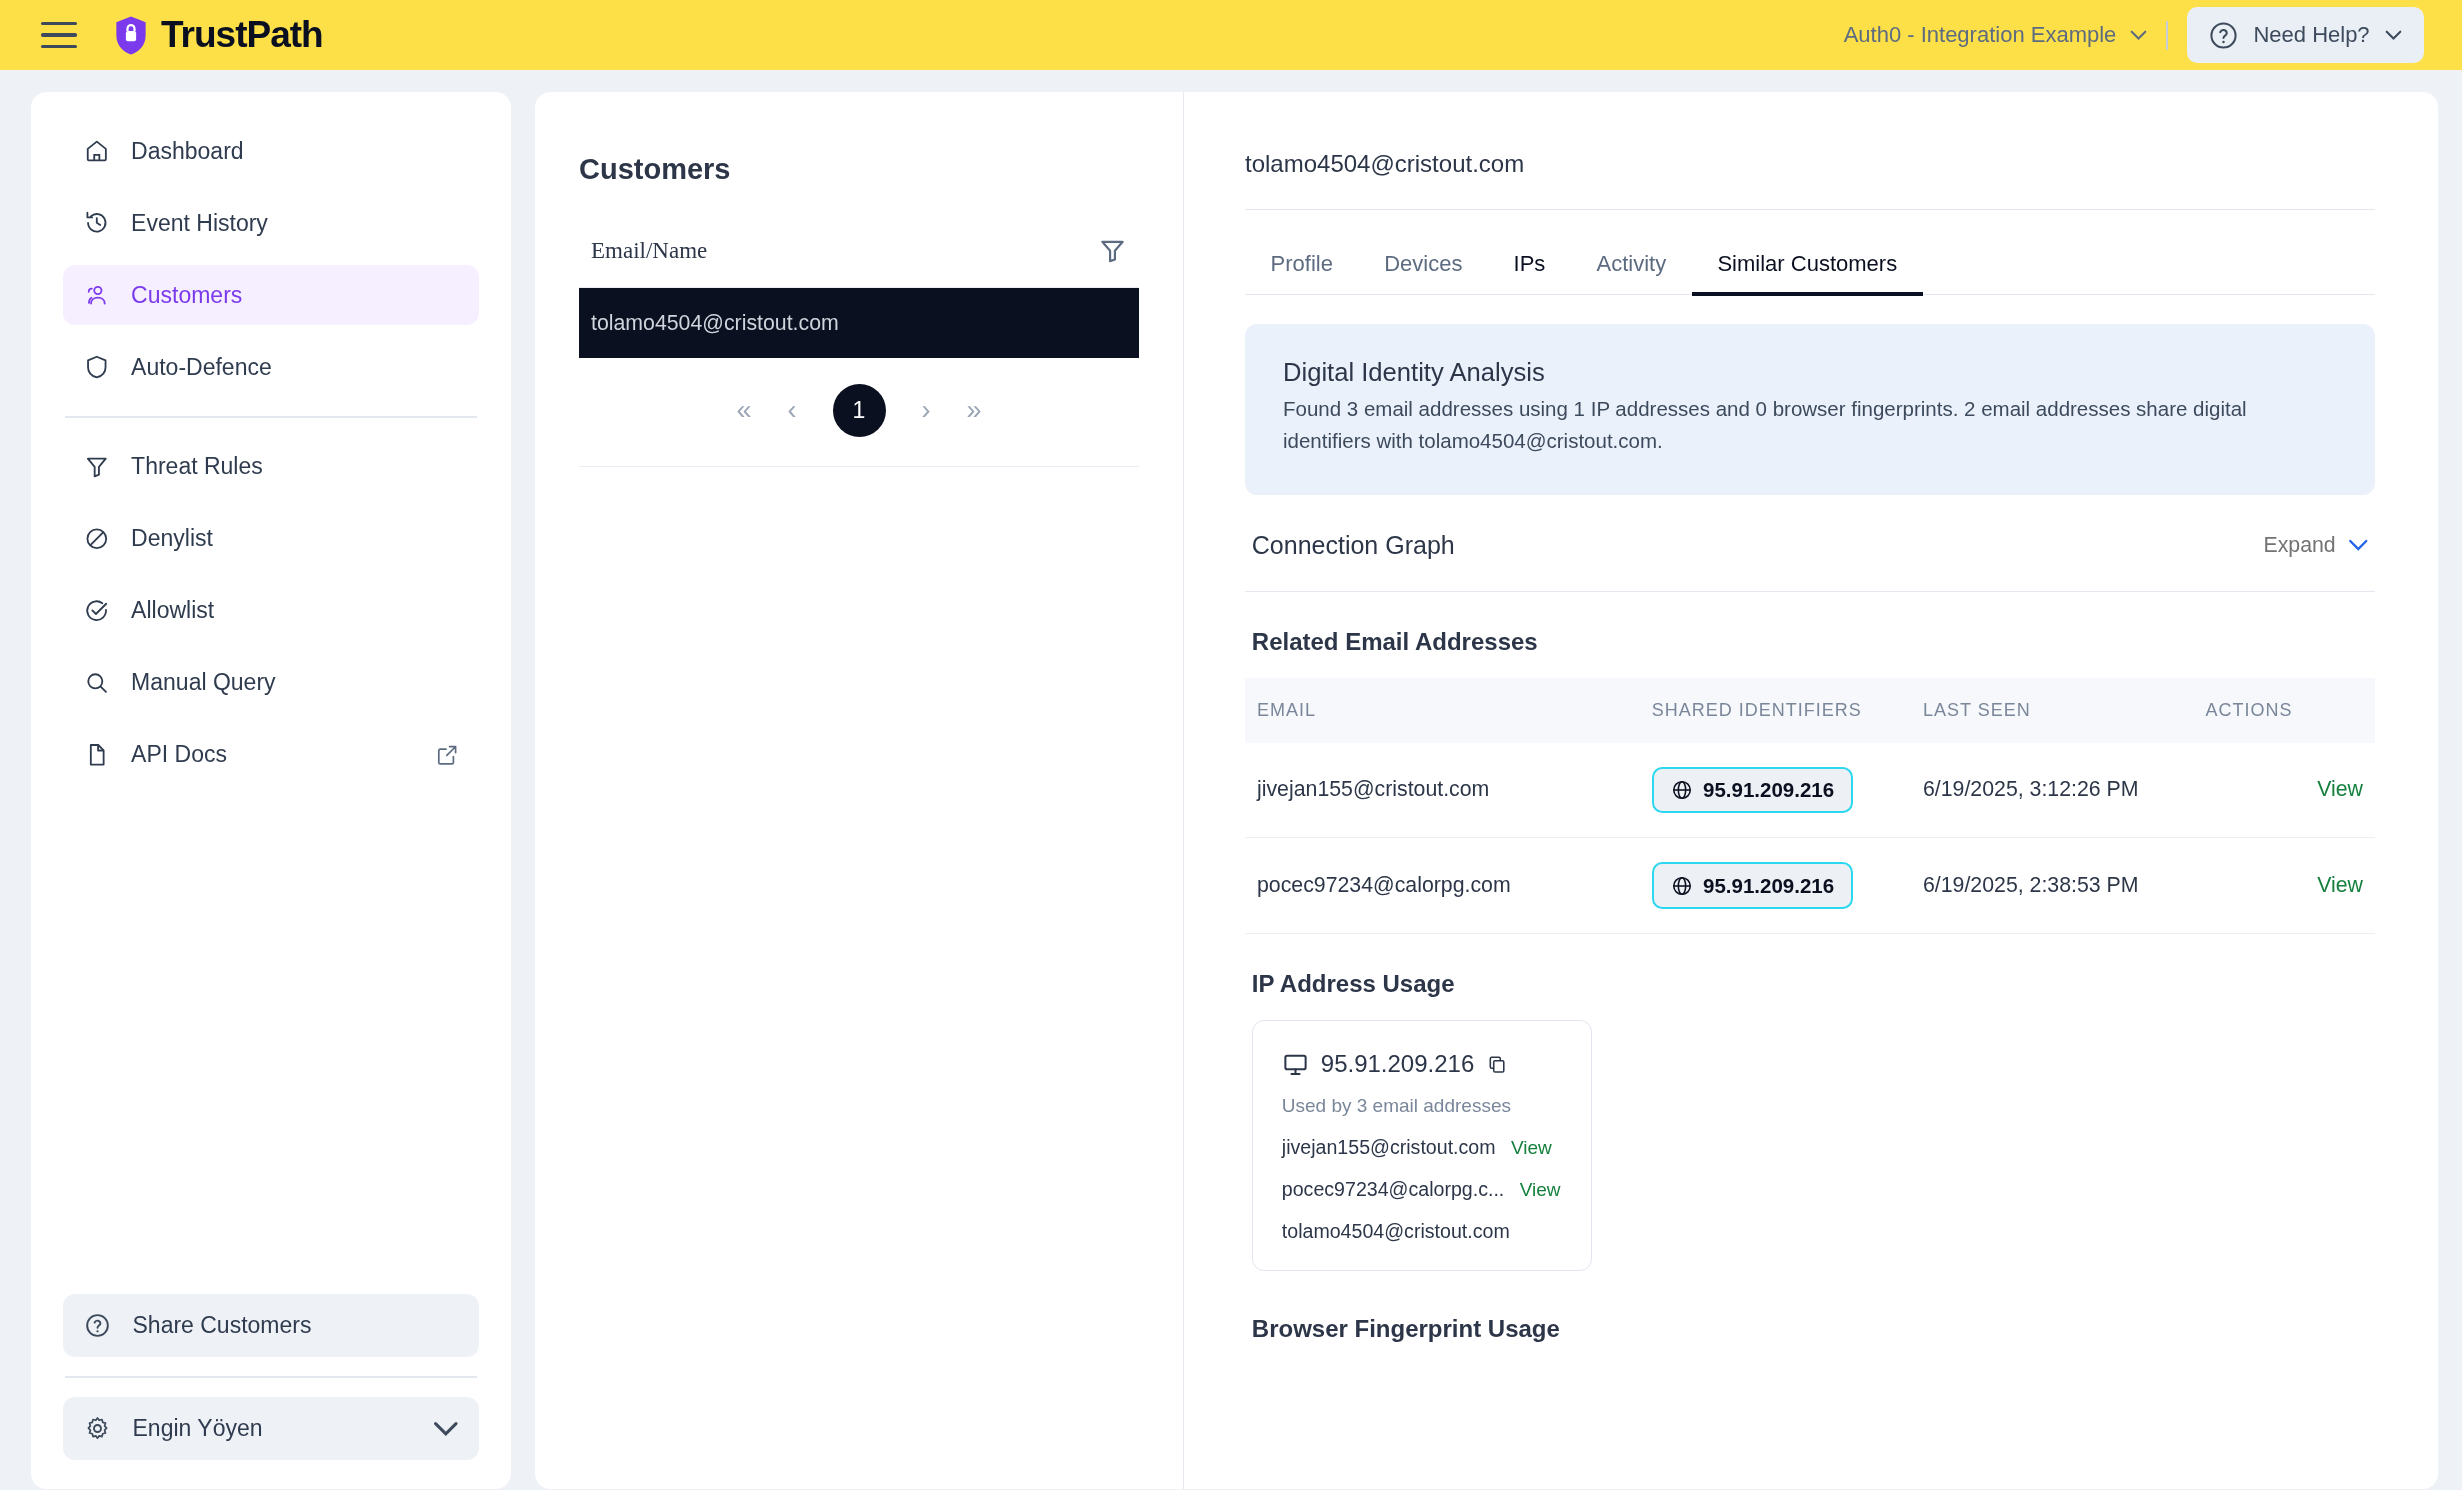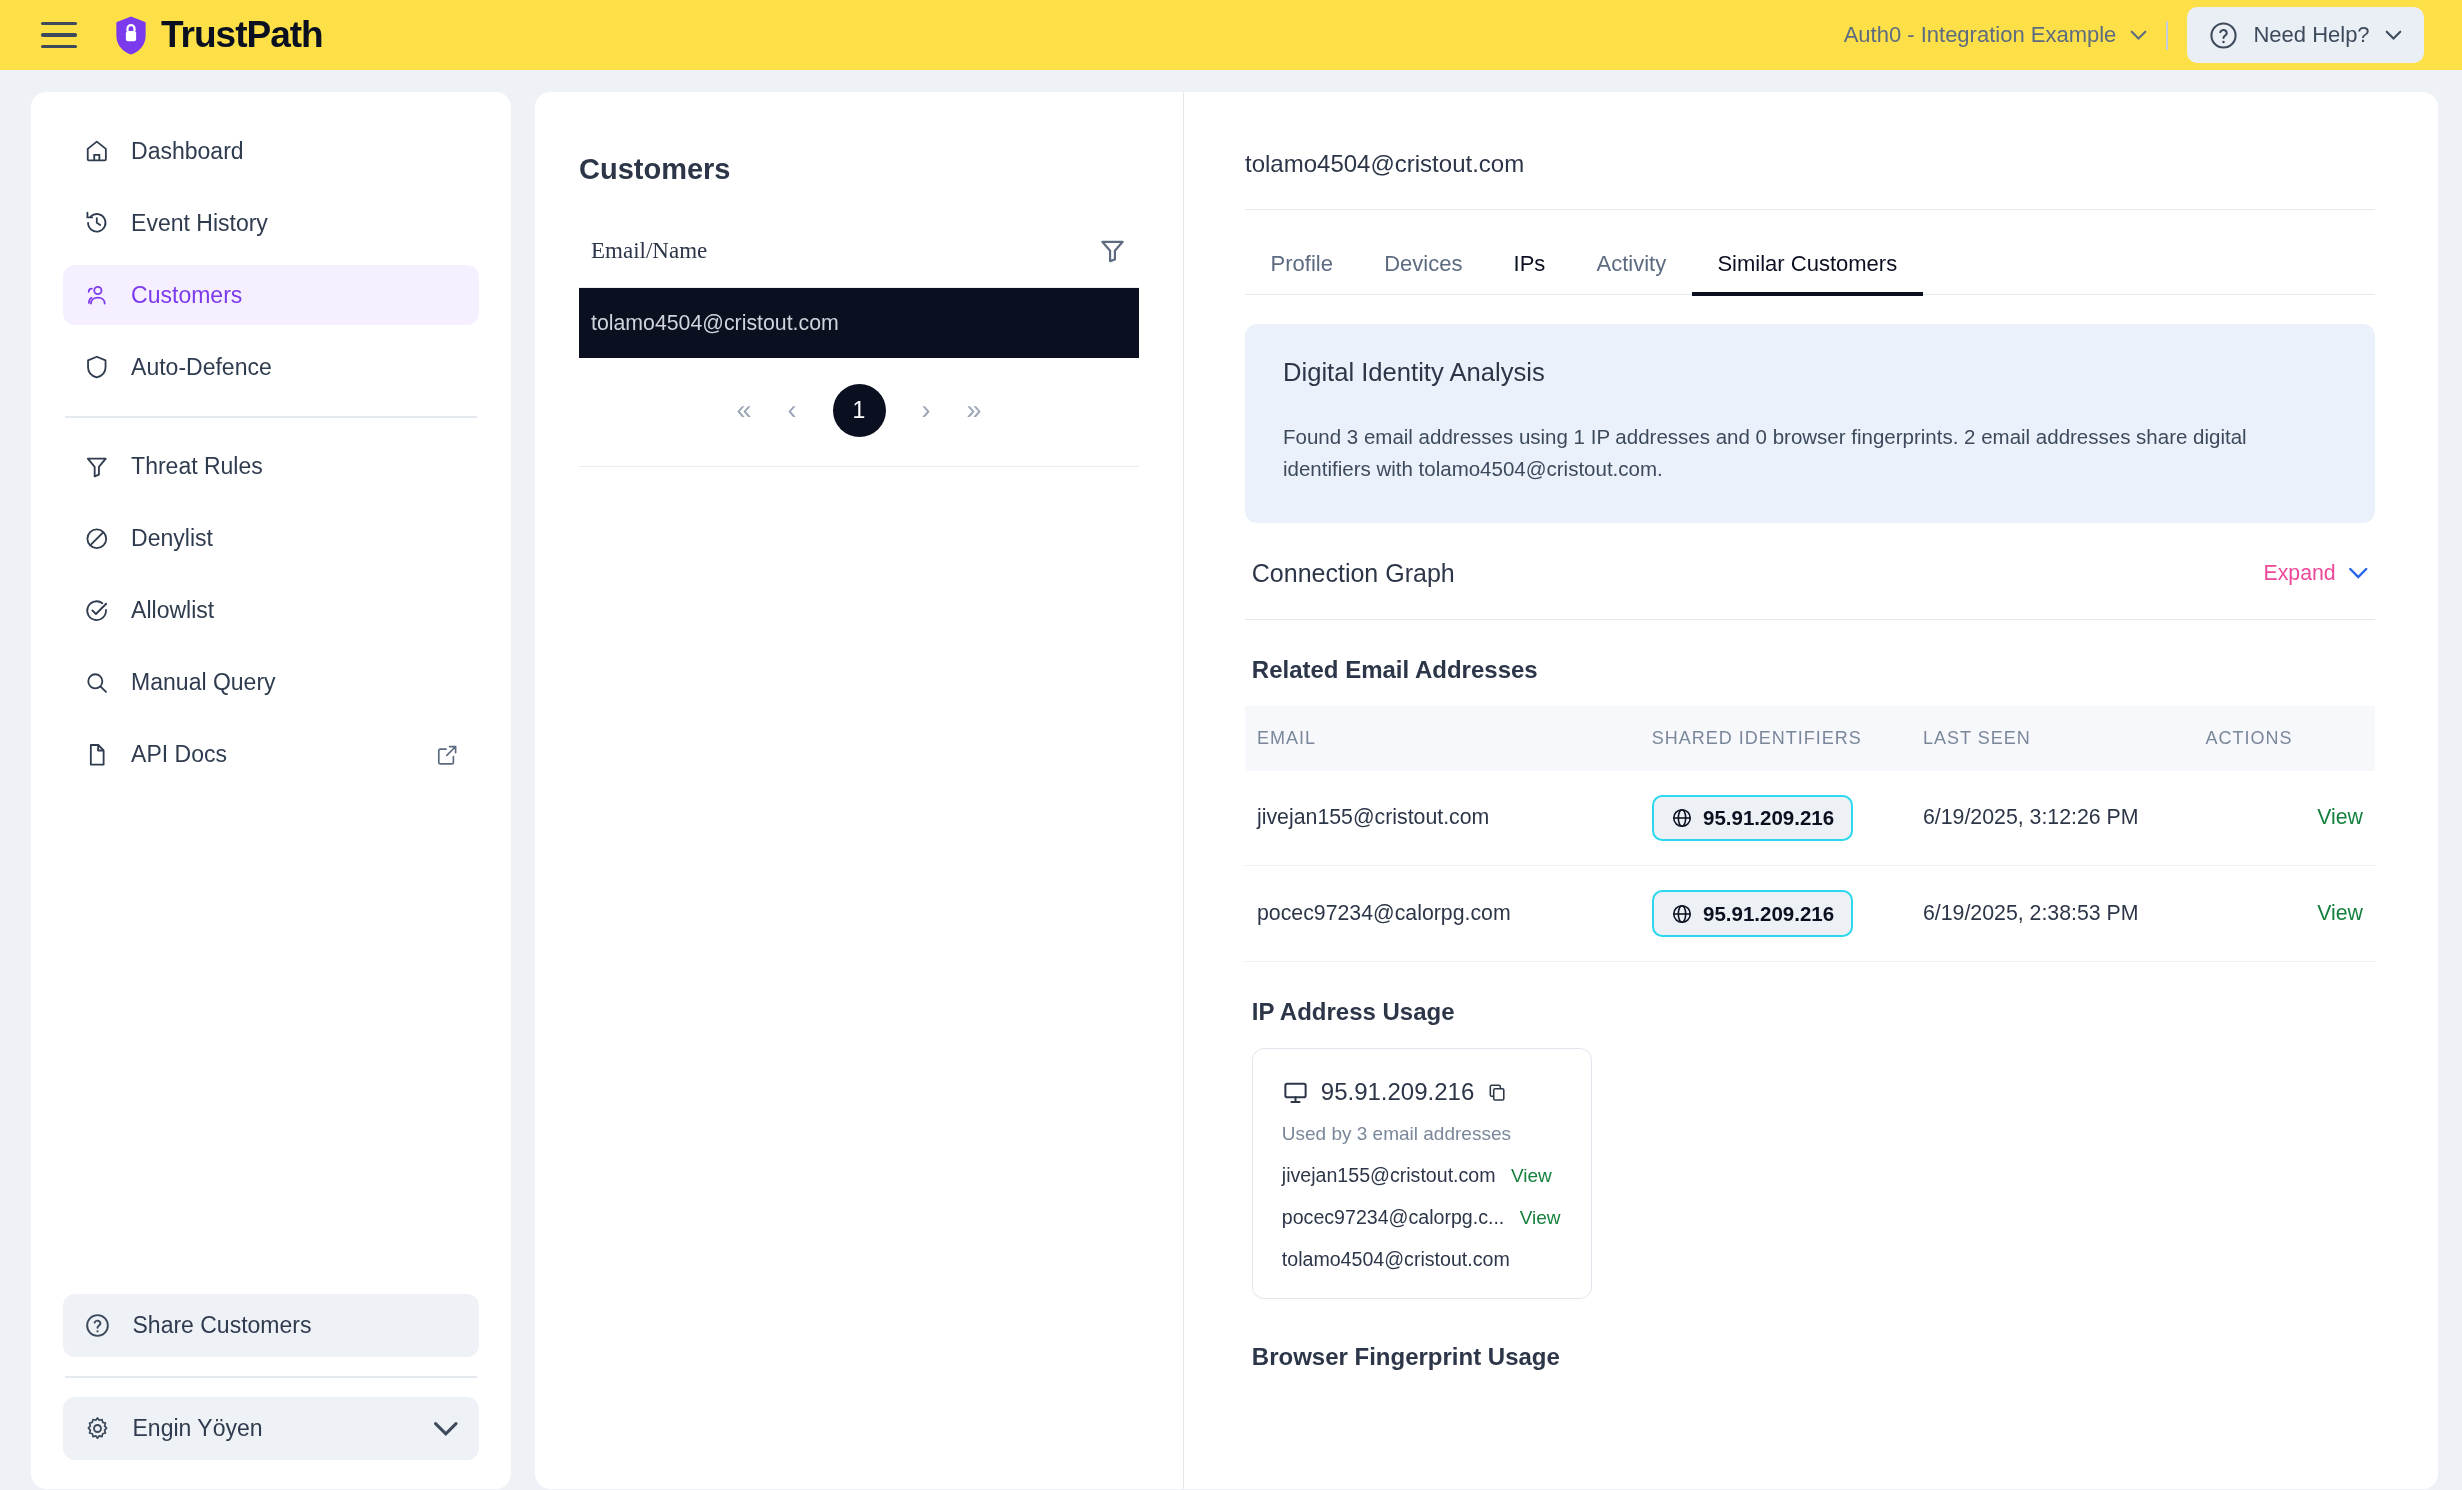--- a/index.html
+++ b/index.html
@@ -115,30 +115,30 @@
   .tab.active { color: #0b1020; }
   .tab.active::after {
     content: ""; position: absolute; left: 0; right: 0; bottom: -1.7px;
     height: 3.4px; background: #0b1020;
   }
 
   .analysis {
     background: #eaf1fb; border-radius: 12px;
     padding: 34px 38px 38px 38px; margin-top: 29px;
   }
-  .analysis h3 { font-size: 25.6px; color: #2c3648; font-weight: normal; margin-bottom: 34px; }
+  .analysis h3 { font-size: 25.6px; color: #2c3648; font-weight: normal; margin-bottom: 6px; }
   .analysis p { font-size: 20.5px; color: #3d4a5c; line-height: 1.55; max-width: 1067px; }
 
   .cgraph {
     display: flex; align-items: center;
     padding: 36px 6.8px 31px 6.8px; border-bottom: 1.7px solid #e4e8ef;
   }
   .cgraph .t { font-size: 25px; color: #2c3648; }
   .cgraph .expand { margin-left: auto; display: flex; align-items: center; gap: 12px;
-    color: #ec4899; font-size: 21.3px; cursor: pointer; }
+    color: #737373; font-size: 21.3px; cursor: pointer; }
 
   .sec-title { font-size: 24px; color: #2c3648; margin: 36px 0 22px 6.8px; }
 
   table.rel { width: 100%; border-collapse: collapse; }
   table.rel th {
     background: #f7f8fb; text-align: left;
     font-size: 18px; font-weight: normal; letter-spacing: 1px;
     color: #7a879a; padding: 22px 0 22px 0;
   }
   table.rel th:first-child { padding-left: 12px; }

